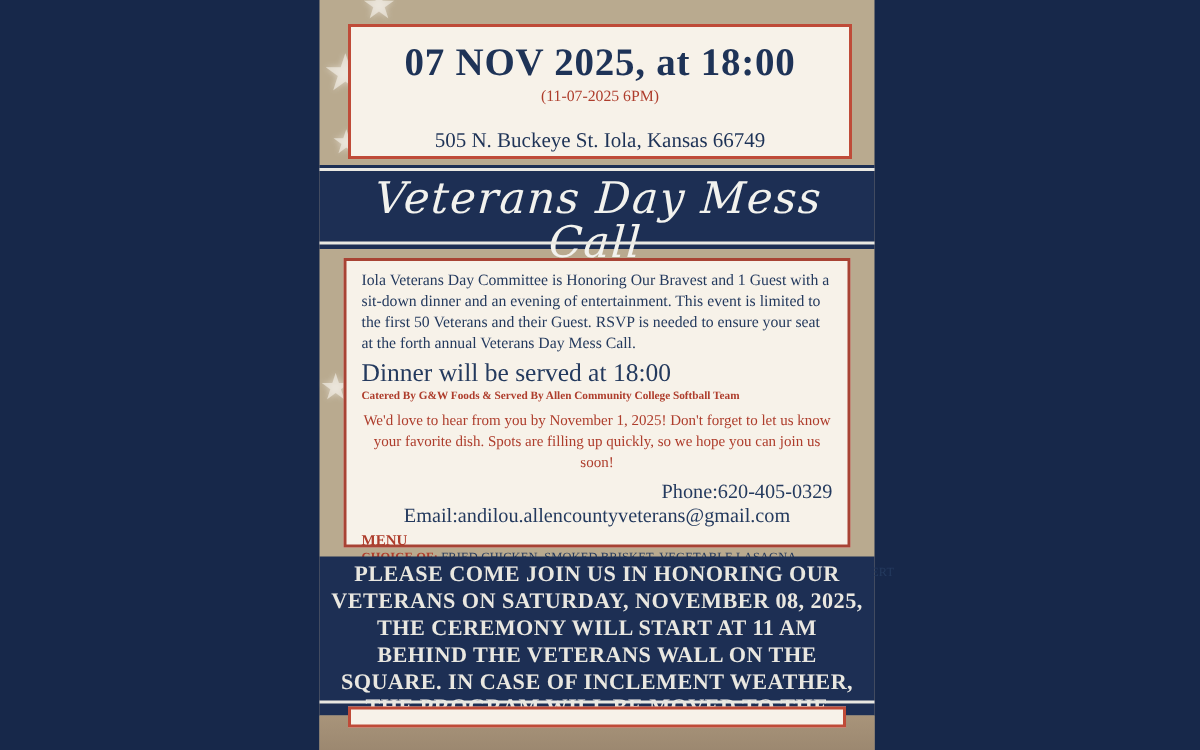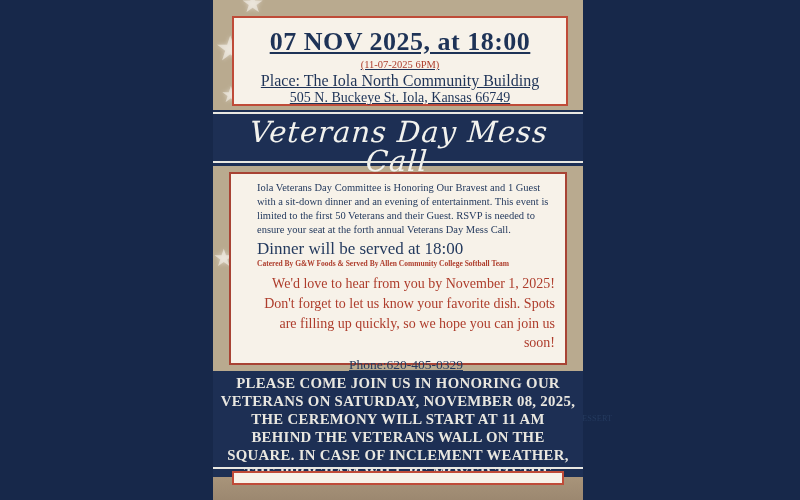--- a/index.html
+++ b/index.html
@@ -25,51 +25,51 @@
   }
   .fs1{left:2px;top:28px;font-size:34px;}
   .fs2{left:28px;top:-12px;font-size:26px;}
   .fs3{left:8px;top:82px;font-size:22px;}
   .fs4{left:22px;top:178px;font-size:30px;}
   .fs5{left:0px;top:244px;font-size:24px;}
   .fs6{left:30px;top:292px;font-size:20px;}
   .header-box{
     position:absolute;left:19px;top:16px;width:332px;height:86px;
     background:#f7f2e9;border:2px solid #bf4b38;
-    text-align:center;color:#1e3357;text-decoration:underline;
+    text-align:center;color:#1e3357;
   }
   .date-line{font-size:26px;letter-spacing:0.5px;margin-top:9px;font-weight:600;}
   .date-alt{font-size:10.5px;color:#ae3d2c;margin-top:2px;}
   .place-line{font-size:16px;margin-top:2px;}
-  .addr-line{font-size:14px;margin-top:0px;}
+  .addr-line{font-size:14px;margin-top:17px;}
   .banner{
     position:absolute;left:0;top:110px;width:370px;height:56px;
     background:#1d2f54;text-align:center;color:#f2f2ee;
   }
   .banner .rule-top{position:absolute;left:0;top:2px;width:100%;height:2px;background:#e9e8e2;}
   .banner .rule-bottom{position:absolute;left:0;bottom:3px;width:100%;height:2px;background:#e9e8e2;}
   .banner-title{
     font-family:"DejaVu Serif", serif;font-style:italic;
     font-size:29px;line-height:1;margin-top:8px;transform:skewX(-4deg);
     letter-spacing:1px;
   }
   .banner-tagline{
     font-size:9.5px;letter-spacing:2.2px;margin-top:3px;color:#dfe0dd;font-weight:600;
   }
   .details-box{
     position:absolute;left:16px;top:172px;width:338px;height:193px;
     background:#f7f2e9;border:2px solid #a84334;
-    color:#243a5e;box-sizing:border-box;padding:7px 10px 0 26px;
+    color:#243a5e;box-sizing:border-box;padding:7px 10px 0 10px;
   }
   .intro{font-size:10.5px;line-height:1.32;text-align:left;}
   .dinner-heading{font-size:17px;text-align:left;margin-top:3px;}
   .catering-note{font-size:7.5px;color:#ae3d2c;text-align:left;font-weight:600;margin-top:0;}
   .entertainment{font-size:16px;text-align:center;margin-top:3px;}
-  .rsvp-note{font-size:14px;line-height:1.4;color:#ae3d2c;margin-top:6px;text-align:right;}
-  .phone-line{font-size:13.5px;text-align:center;margin-top:4px;text-decoration:underline;}
+  .rsvp-note{font-size:10px;line-height:1.4;color:#ae3d2c;margin-top:6px;text-align:center;}
+  .phone-line{font-size:13.5px;text-align:right;margin-top:4px;}
   .email-line{font-size:13.5px;text-align:center;margin-top:0;}
   .menu-heading{font-size:10px;color:#ae3d2c;font-weight:700;margin-top:3px;}
   .menu-line{font-size:8.3px;letter-spacing:0.1px;margin-top:1px;white-space:nowrap;}
   .menu-label{color:#ae3d2c;font-weight:700;text-decoration:underline;}
   .menu-items{color:#243a5e;}
   .menu-note{font-size:6.5px;text-align:right;margin-top:0;color:#2c3a55;}
   .ceremony-banner{
     position:absolute;left:0;top:371px;width:370px;height:106px;
     background:#1d2f54;color:#e9e7e0;text-align:center;box-sizing:border-box;
     padding:4px 7px 0 7px;
@@ -95,21 +95,20 @@
     <span class="fs2">★</span>
     <span class="fs3">★</span>
     <span class="fs4">★</span>
     <span class="fs5">★</span>
     <span class="fs6">★</span>
   </div>
 
   <div class="header-box">
     <div class="date-line">07 NOV 2025, at 18:00</div>
     <div class="date-alt">(11-07-2025 6PM)</div>
-    <div class="place-line">Place: The Iola North Community Building</div>
     <div class="addr-line">505 N. Buckeye St. Iola, Kansas 66749</div>
   </div>
 
   <div class="banner">
     <div class="rule-top"></div>
     <div class="banner-title">Veterans Day Mess Call</div>
     <div class="banner-tagline">YOU'VE SERVED US NOW LET US SERVE YOU</div>
     <div class="rule-bottom"></div>
   </div>
 

